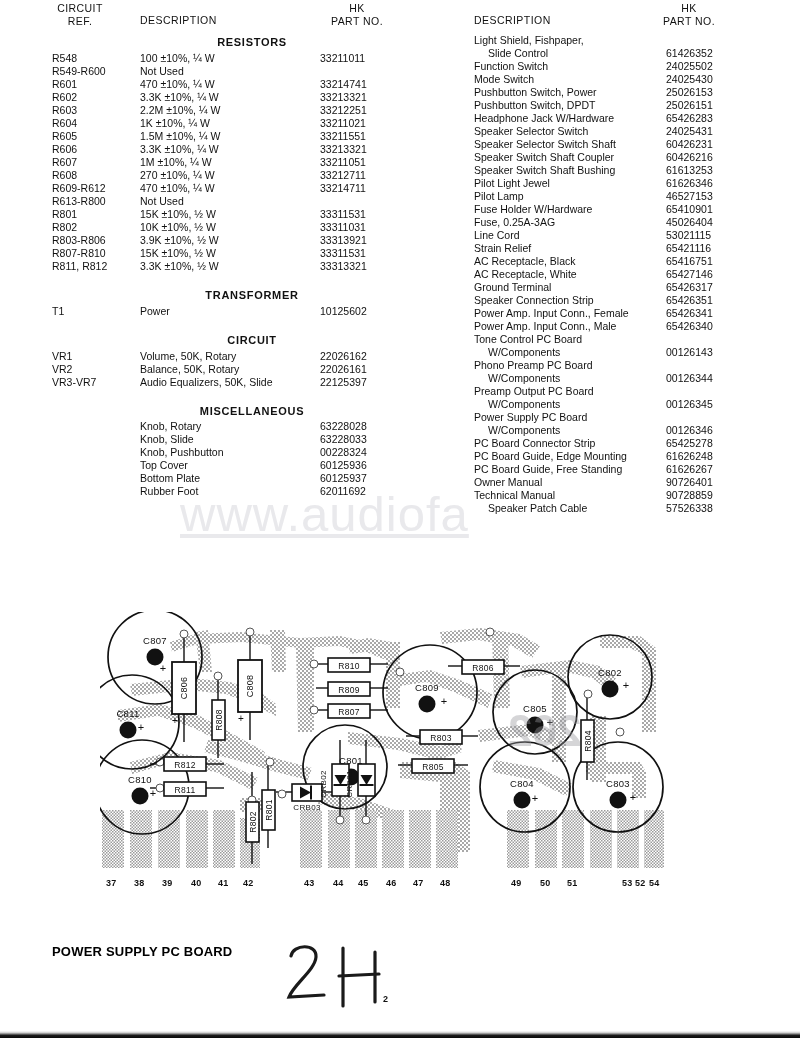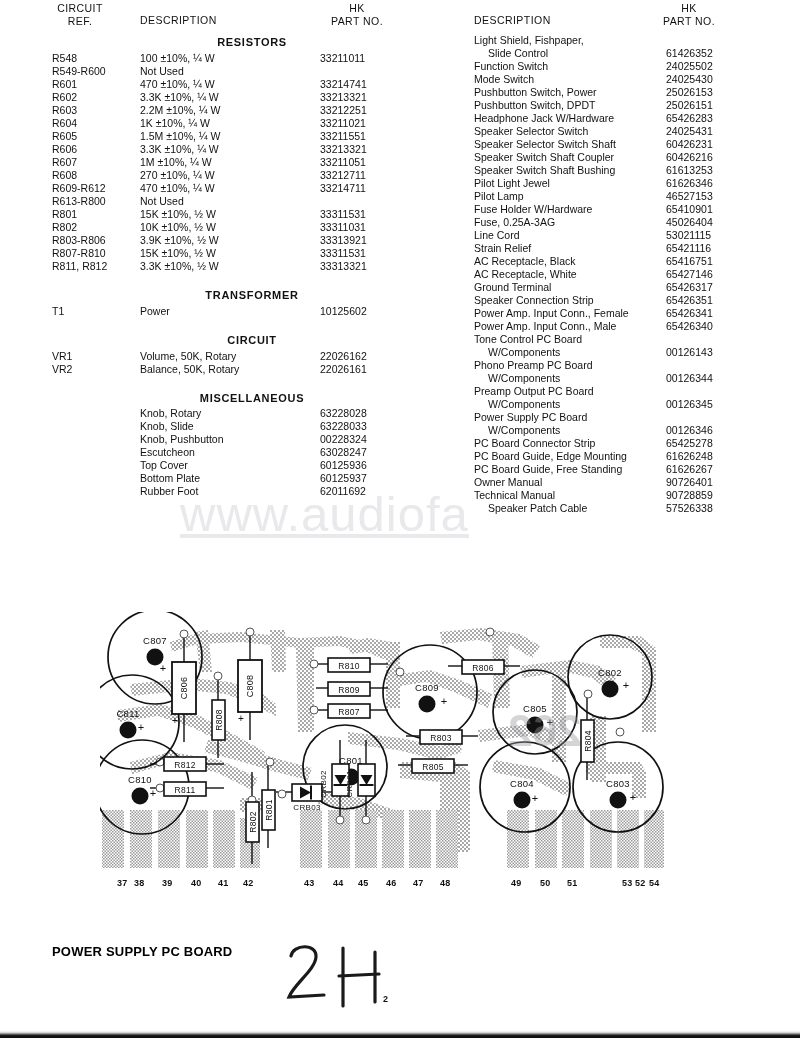--- a/index.html
+++ b/index.html
@@ -265,44 +265,44 @@
               <tr>
                 <td class="c-ref">VR1</td>
                 <td class="c-desc">Volume, 50K, Rotary</td>
                 <td class="c-pn">22026162</td>
               </tr>
               <tr>
                 <td class="c-ref">VR2</td>
                 <td class="c-desc">Balance, 50K, Rotary</td>
                 <td class="c-pn">22026161</td>
               </tr>
+              <tr>
+                <td class="c-ref">VR3-VR7</td>
+                <td class="c-desc">Audio Equalizers, 50K, Slide</td>
+                <td class="c-pn">22125397</td>
+              </tr>
             </tbody>
           </table>
           <div class="secthead" style="margin-top: 16px; margin-bottom: 3px;">MISCELLANEOUS</div>
           <table class="parts">
             <tbody>
               <tr>
                 <td class="c-ref"></td>
                 <td class="c-desc">Knob, Rotary</td>
                 <td class="c-pn">63228028</td>
               </tr>
               <tr>
                 <td class="c-ref"></td>
                 <td class="c-desc">Knob, Slide</td>
                 <td class="c-pn">63228033</td>
               </tr>
               <tr>
                 <td class="c-ref"></td>
                 <td class="c-desc">Knob, Pushbutton</td>
                 <td class="c-pn">00228324</td>
-              </tr>
-              <tr>
-                <td class="c-ref"></td>
-                <td class="c-desc">Escutcheon</td>
-                <td class="c-pn">63028247</td>
               </tr>
               <tr>
                 <td class="c-ref"></td>
                 <td class="c-desc">Top Cover</td>
                 <td class="c-pn">60125936</td>
               </tr>
               <tr>
                 <td class="c-ref"></td>
                 <td class="c-desc">Bottom Plate</td>
                 <td class="c-pn">60125937</td>
@@ -729,21 +729,21 @@
             <line x1="259.5" y1="173" x2="273.5" y2="173" stroke="#111" stroke-width="2"></line>
             <text x="252" y="172" font-size="8" font-family="&quot;Liberation Sans&quot;, sans-serif" fill="#111" text-anchor="middle" letter-spacing="0.3" transform="rotate(-90 252 172)">CRB01</text>
           </g>
         </g>
     </svg>
   </div>
 
   <div class="watermark2">262</div>
 
   <div class="numrow" id="pad-numbers">
-      <span style="left: 6px; margin-left: 11px;">37</span>
+      <span style="left: 6px;">37</span>
       <span style="left: 34px;">38</span>
       <span style="left: 62px;">39</span>
       <span style="left: 91px;">40</span>
       <span style="left: 118px;">41</span>
       <span style="left: 143px;">42</span>
       <span style="left: 204px;">43</span>
       <span style="left: 233px;">44</span>
       <span style="left: 258px;">45</span>
       <span style="left: 286px;">46</span>
       <span style="left: 313px;">47</span>

